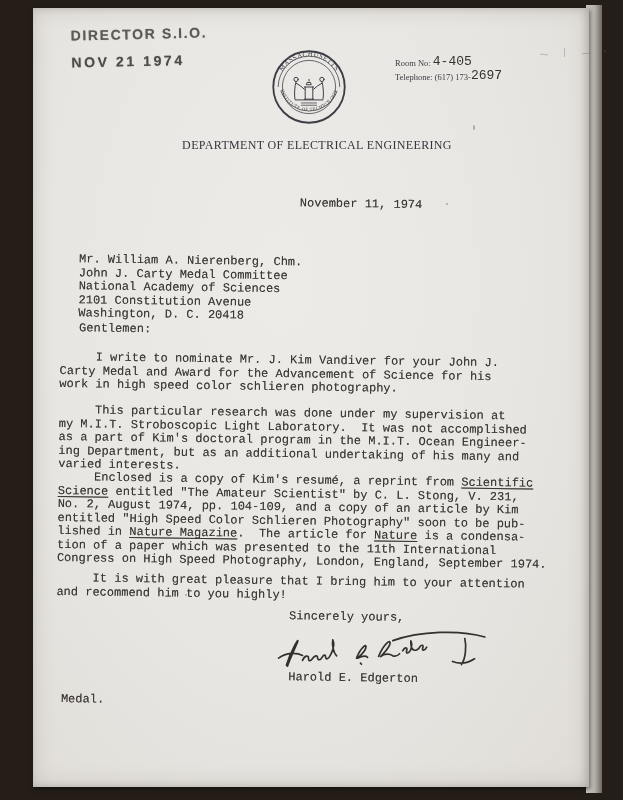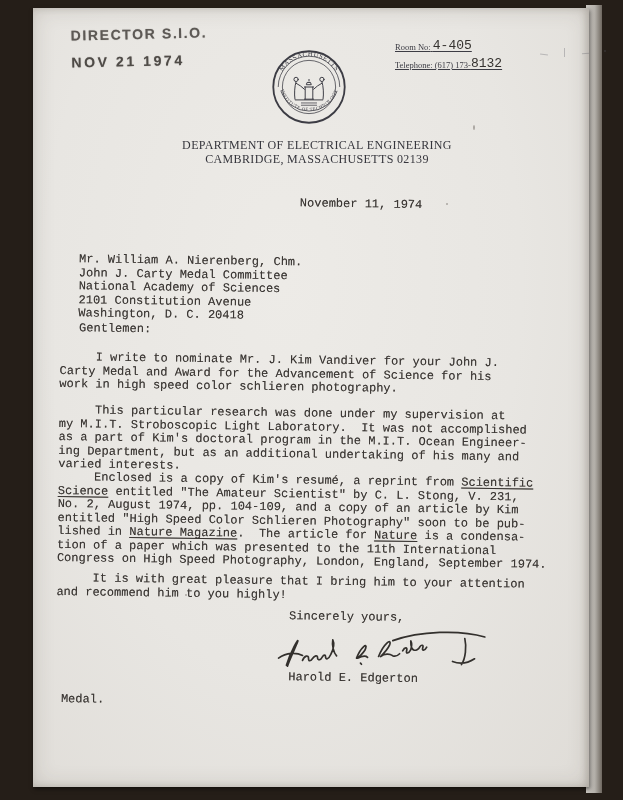--- a/index.html
+++ b/index.html
@@ -20,22 +20,22 @@
   }
   
   .stamp{
     position:absolute;left:38px;top:18px;transform:rotate(-1.3deg);
     color:#3f3b37;font-weight:bold;white-space:nowrap;
     text-shadow:0 0 1px rgba(63,59,55,.55);
   }
   .stamp .l1{font-size:14px;letter-spacing:1.6px;opacity:.82;}
   .stamp .l2{font-size:14px;letter-spacing:2.6px;margin-top:11px;opacity:.9;}
   .roomblock{
-    position:absolute;left:362px;top:30px;color:#3c3c44;white-space:nowrap;
-    font-family:"Liberation Serif",serif;font-size:8.5px;line-height:18px;text-decoration:underline;
+    position:absolute;left:362px;top:48px;color:#3c3c44;white-space:nowrap;
+    font-family:"Liberation Serif",serif;font-size:8.5px;line-height:13px;
   }
   .typed-inline{
     font-family:"Liberation Mono","DejaVu Sans Mono",monospace;
     font-size:13px;color:#35322f;position:relative;top:-1px;
   }
   .seal{position:absolute;left:238px;top:41px;width:76px;height:76px;}
   .seal circle,.seal path{stroke:#3c3c44;}
   .sealtxt{fill:#3c3c44;font-family:"Liberation Serif",serif;letter-spacing:.6px;}
   .dept{
     position:absolute;left:12px;right:0;top:131px;text-align:center;
@@ -74,21 +74,21 @@
 
 <div class="paper">
 
   <div class="stamp">
     <div class="l1">DIRECTOR S.I.O.</div>
     <div class="l2">NOV 21 1974</div>
   </div>
 
   <div class="roomblock">
     <div><span>Room No:</span> <span class="typed-inline">4-405</span></div>
-    <div><span>Telephone: (617) 173-</span><span class="typed-inline">8132</span></div>
+    <div><span>Telephone: (617) 173-</span><span class="typed-inline">2697</span></div>
   </div>
 
   <svg class="seal" viewBox="0 0 100 100" aria-hidden="false">
     <circle cx="50" cy="50" r="47" fill="none" stroke-width="2.4"></circle>
     <circle cx="50" cy="50" r="35" fill="none" stroke-width="1"></circle>
     <path id="arcT" d="M 9.5,50 A 40.5,40.5 0 0 1 90.5,50" fill="none" stroke="none"></path>
     <path id="arcB" d="M 13,55 A 39,39 0 0 0 87,55" fill="none" stroke="none"></path>
     <text class="sealtxt" font-size="9"><textPath href="#arcT" startOffset="50%" text-anchor="middle">MASSACHUSETTS</textPath></text>
     <text class="sealtxt" font-size="6.2"><textPath href="#arcB" startOffset="50%" text-anchor="middle">INSTITUTE OF TECHNOLOGY</textPath></text>
     <g fill="none" stroke-width="1.3" stroke-linecap="round">
@@ -98,21 +98,20 @@
       <circle cx="33" cy="40" r="2.8"></circle>
       <path d="M33,43 c-2,6 -2.5,16 -1.5,23 M33,45 c4,2 8,5 11,8"></path>
       <circle cx="67" cy="40" r="2.8"></circle>
       <path d="M67,43 c2,6 2.5,16 1.5,23 M67,45 c-4,2 -8,5 -11,8"></path>
       <path d="M40,71 h20 M40,74 h20" stroke-width="1"></path>
     </g>
   </svg>
 
   <div class="dept">
     <div>DEPARTMENT OF ELECTRICAL ENGINEERING</div>
-    <div>CAMBRIDGE, MASSACHUSETTS 02139</div>
   </div>
 
   <div class="body-rot">
     <div class="abs date ln">November 11, 1974</div>
     <div class="abs address">
         <div class="ln">Mr. William A. Nierenberg, Chm.</div>
         <div class="ln">John J. Carty Medal Committee</div>
         <div class="ln">National Academy of Sciences</div>
         <div class="ln">2101 Constitution Avenue</div>
         <div class="ln">Washington, D. C. 20418</div>

